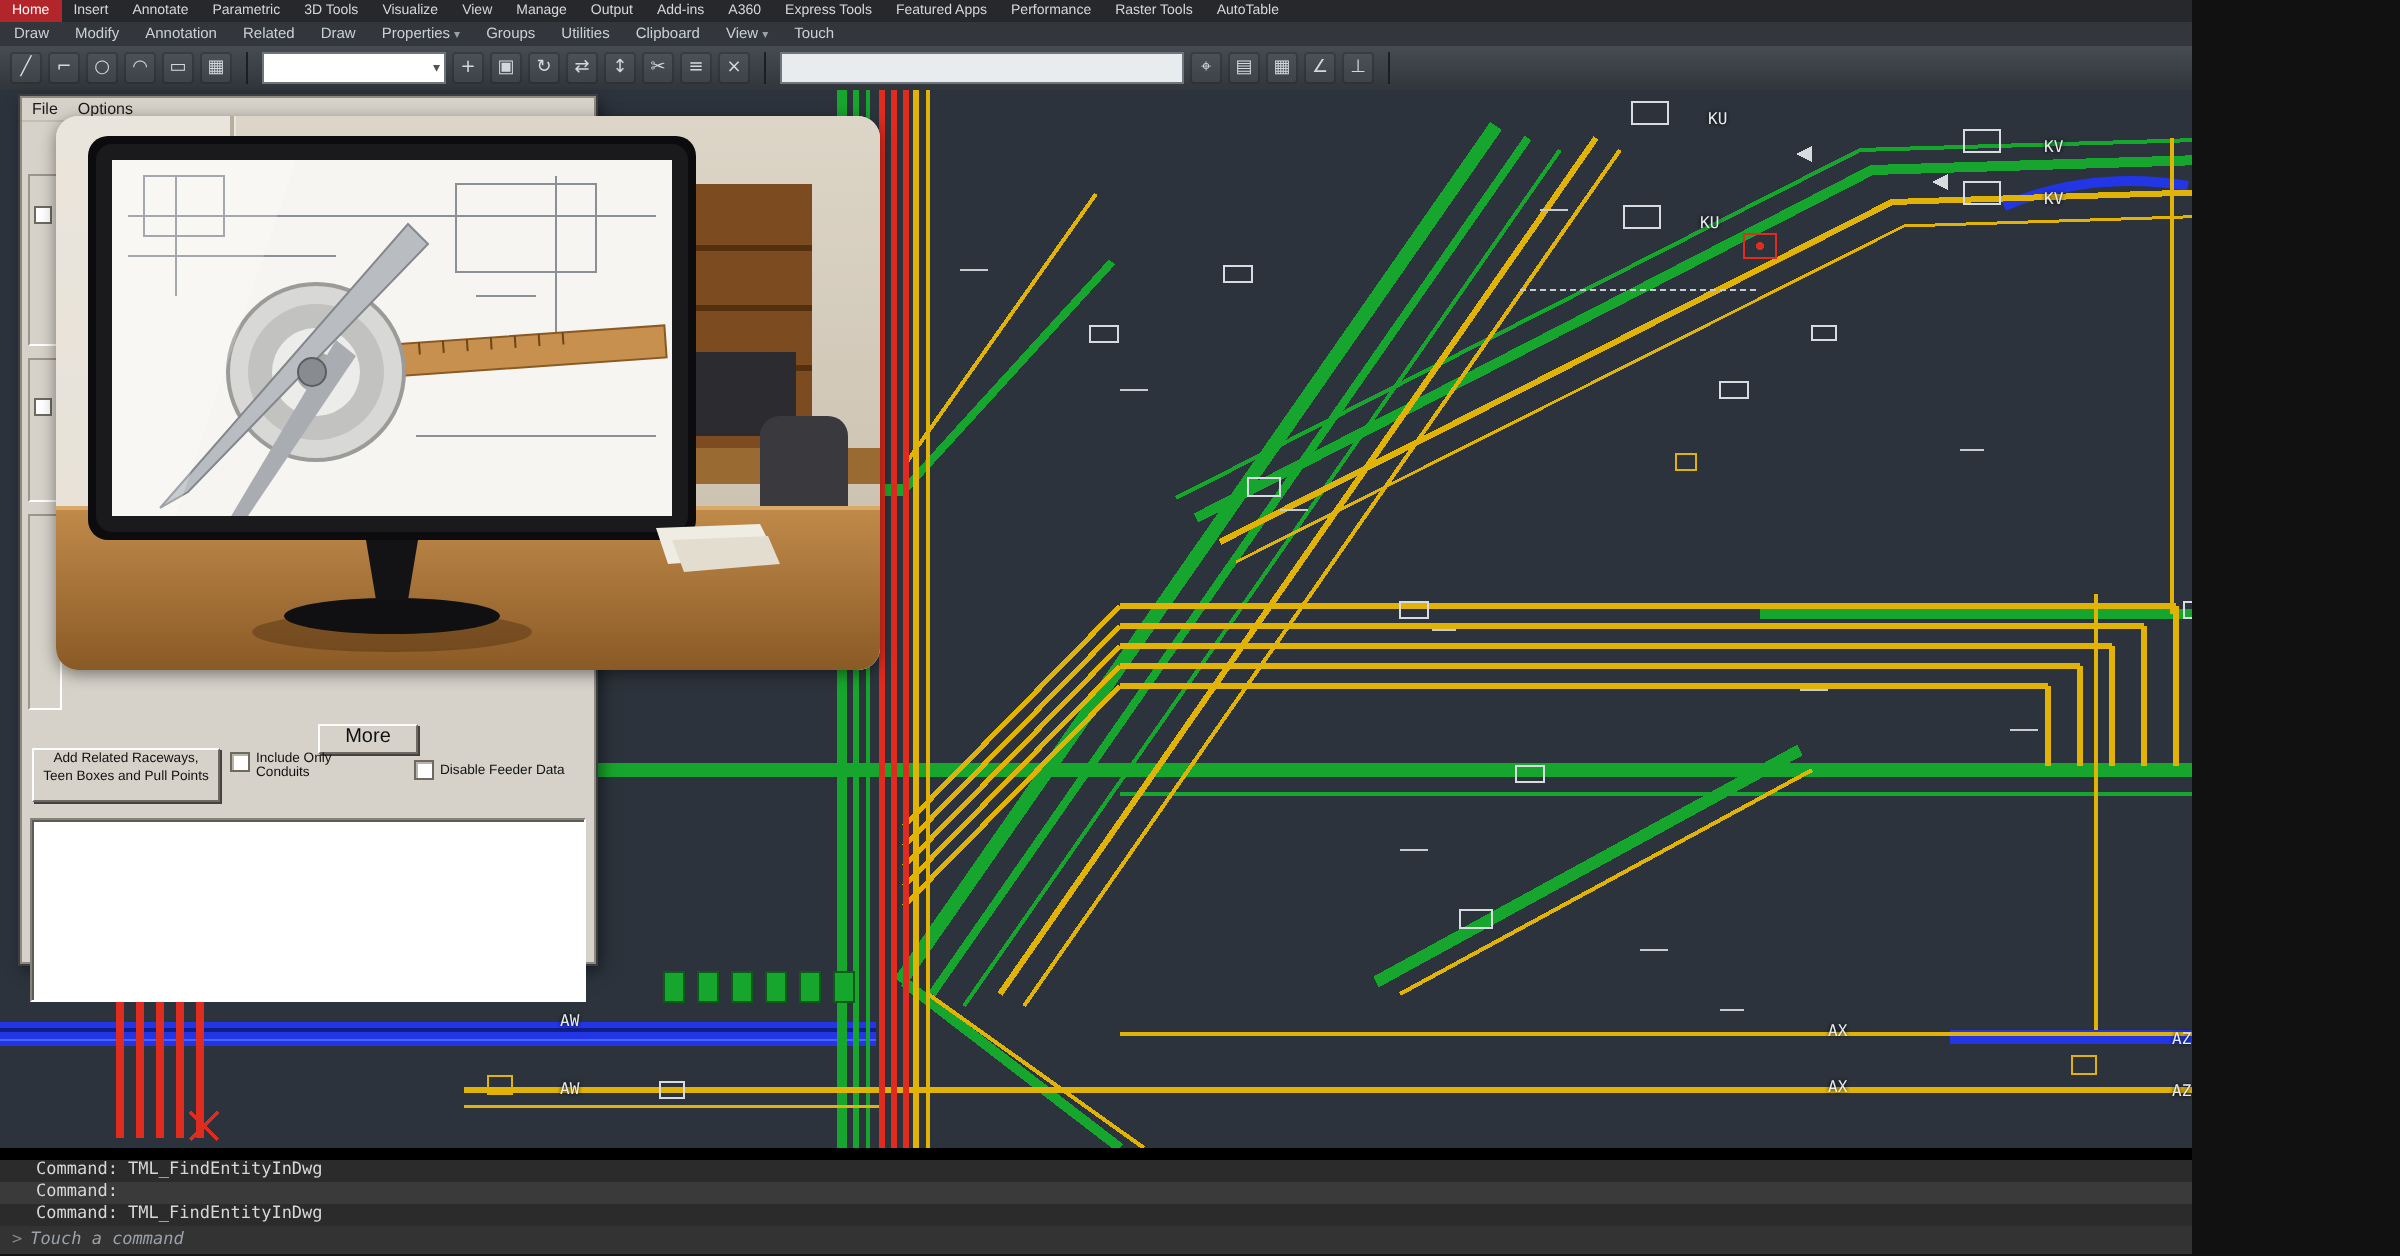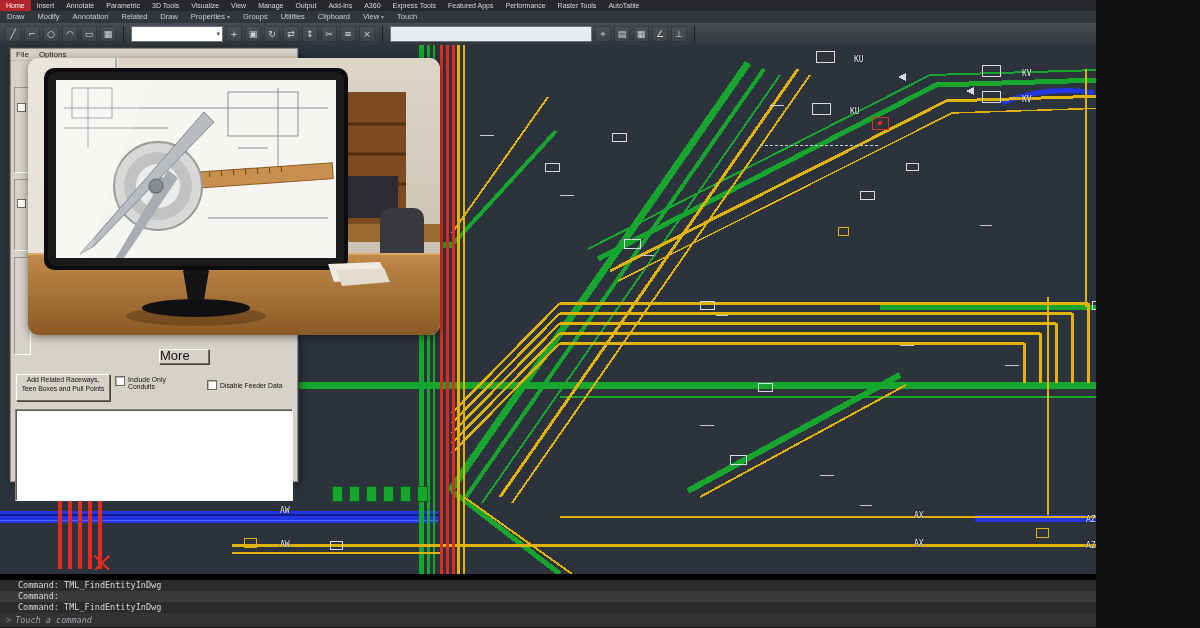--- a/index.html
+++ b/index.html
@@ -55,22 +55,22 @@
   .dlg-ico{width:8px;height:8px;background:linear-gradient(#6ea0e0,#2a5caa);border:1px solid #1d3f78;flex:none;}
   .dlg-close{margin-left:auto;width:12px;height:10px;line-height:9px;text-align:center;font-size:7px;color:#222;
              background:#d9d5cc;border:1px solid;border-color:#fff #77736a #77736a #fff;flex:none;}
   .dlg-menu{height:11px;display:flex;gap:10px;padding:0 5px;font-size:8px;color:#1a1a1a;line-height:11px;
             border-bottom:1px solid #c2beb4;}
   .dlg-body{position:absolute;top:24px;left:0;right:0;bottom:0;}
   .stub{position:absolute;left:3px;width:15px;border:1px solid;border-color:#9a968c #fff #fff #9a968c;}
   .stub-chk{position:absolute;left:6px;width:7px;height:7px;background:#fff;border:1px solid #6e6a60;}
   .btn3d{background:#d6d2ca;border:1px solid;border-color:#fdfdfb #6e6a63 #6e6a63 #fdfdfb;
          box-shadow:1px 1px 0 #44423c;color:#111;}
-  .more-btn{position:absolute;left:148px;top:276px;width:48px;height:13px;font-size:13px;line-height:11px;
-            }
+  .more-btn{position:absolute;left:148px;top:289px;width:48px;height:13px;font-size:10px;line-height:11px;
+            text-align:center;}
   .add-btn{position:absolute;left:5px;top:301px;width:94px;height:27px;font-size:6.8px;line-height:1.3;
            padding:1px 2px;text-align:center;box-sizing:border-box;}
   .chk{position:absolute;display:flex;gap:3px;font-size:6.8px;color:#111;}
   .chk .box{width:8px;height:8px;background:#fff;border:1px solid #6e6a60;box-shadow:inset 1px 1px 0 #b9b5ab;flex:none;}
   .chk-include{left:104px;top:303px;width:66px;align-items:flex-start;}
   .chk-disable{left:196px;top:307px;width:86px;align-items:center;}
   .listbox{position:absolute;left:4px;top:336px;width:276px;height:90px;background:#fff;border:1px solid;
            border-color:#87837a #fff #fff #87837a;box-shadow:inset 1px 1px 0 #5f5c55;}
 
   

